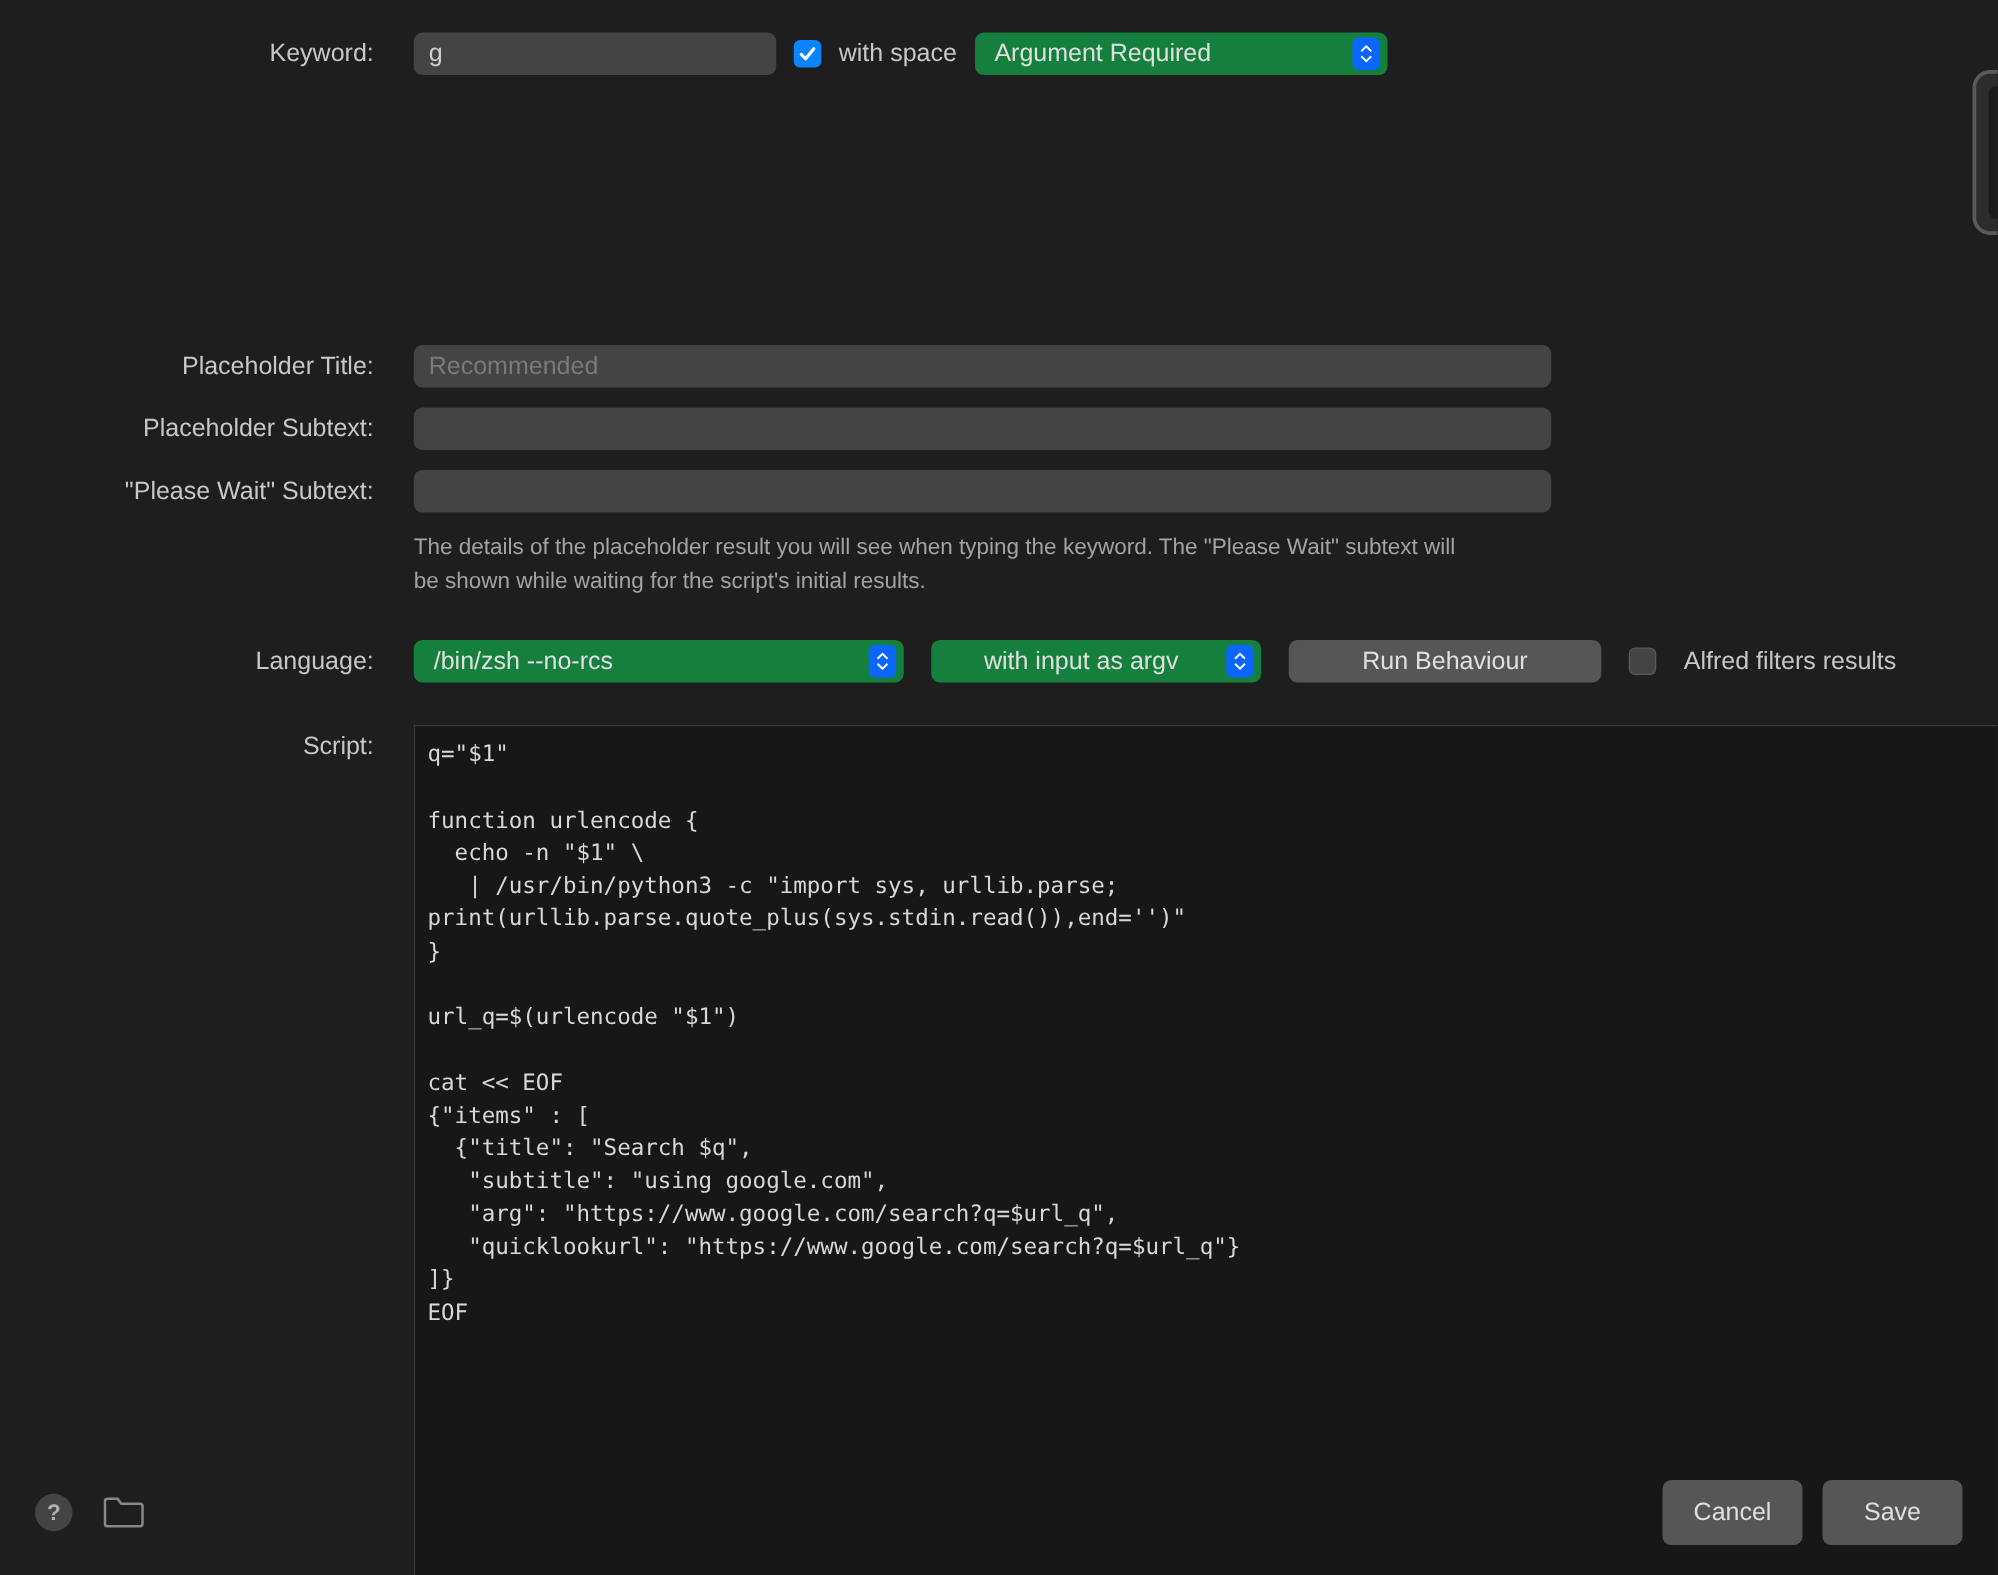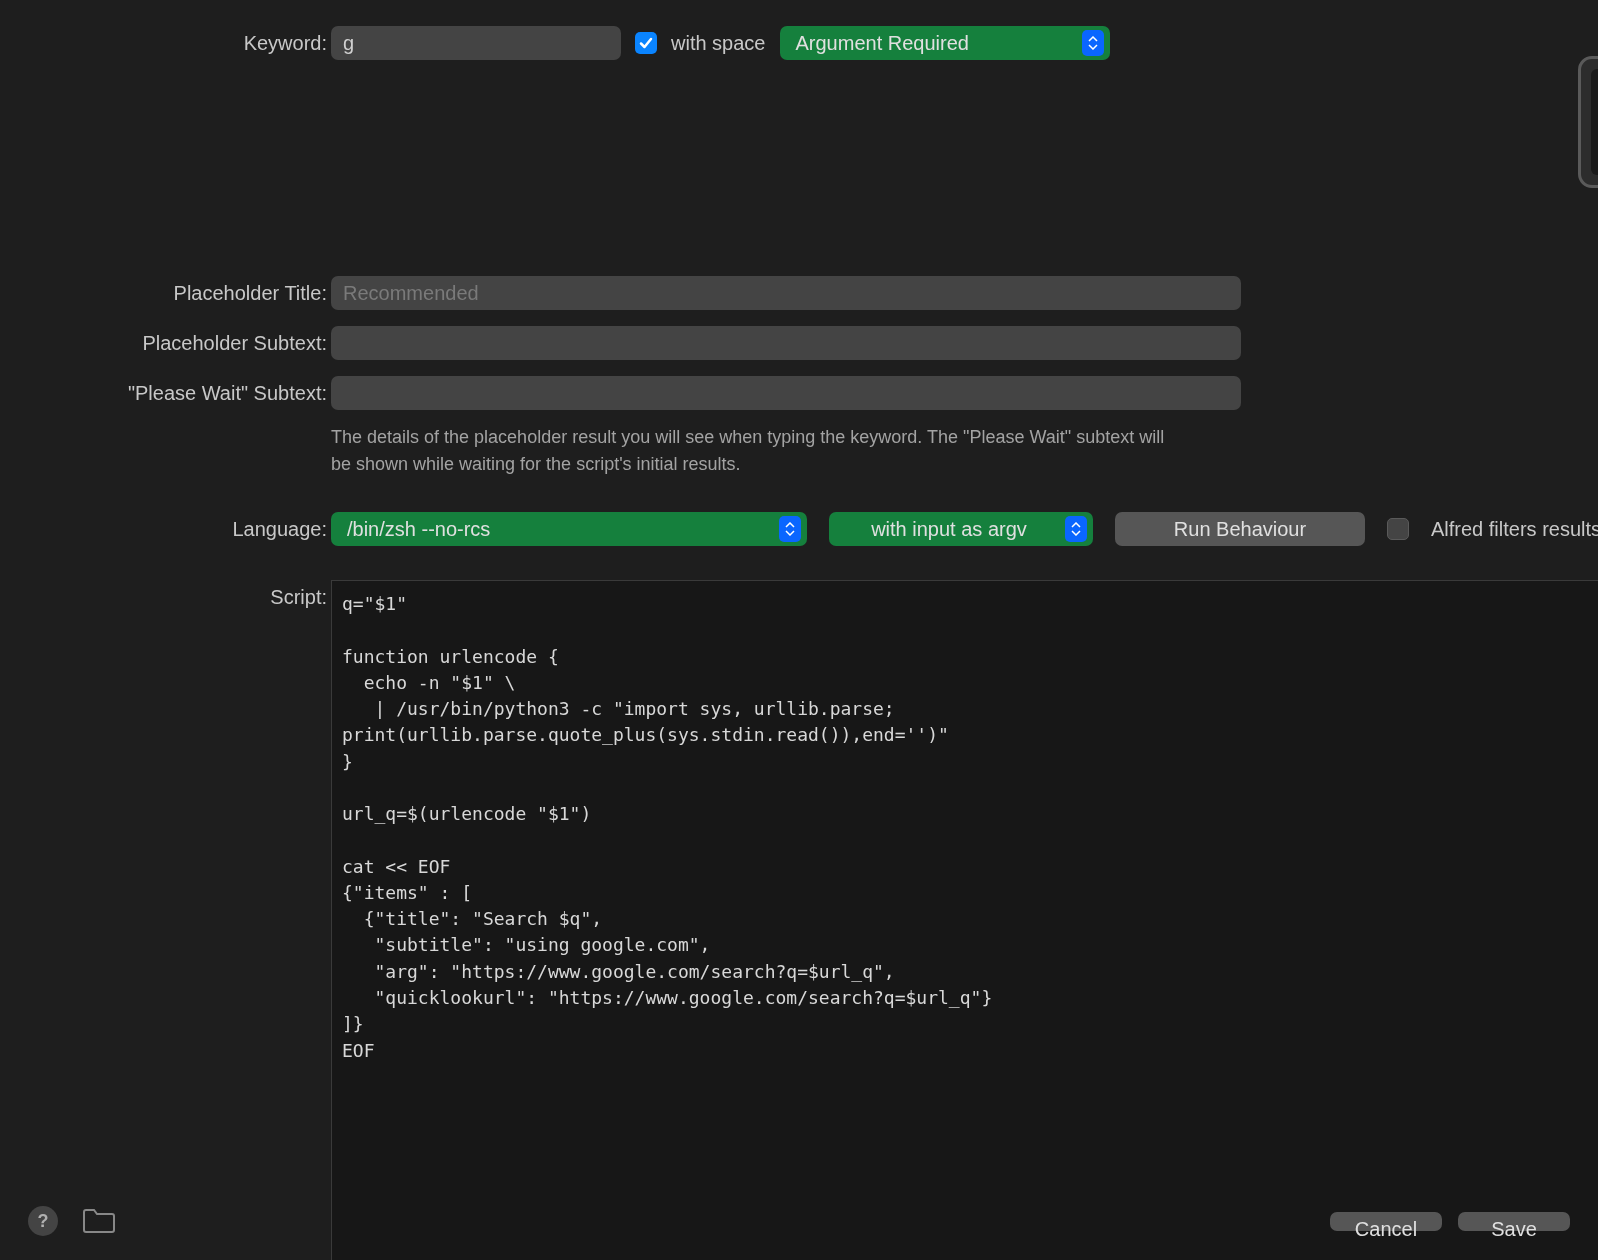--- a/index.html
+++ b/index.html
@@ -17,21 +17,21 @@
       position: relative;
       padding: 26px 28px;
     }
     .form-grid {
       display: grid;
       grid-template-columns: 303px 1fr 150px;
       column-gap: 0;
     }
     .label {
       text-align: right;
-      padding-right: 4px;
+      padding-right: 32px;
       padding-top: 6px;
       font-size: 20px;
       color: #c8c8c8;
     }
     .field-row {
       display: flex;
       align-items: center;
       gap: 14px;
     }
     .text-input {
@@ -159,21 +159,21 @@
       height: 34px;
       grid-column: 1 / -1;
     }
     .lang-row {
       display: flex;
       align-items: center;
       gap: 22px;
       grid-column: 2 / span 2;
     }
     .select-lang {
-      width: 476px;
+      width: 392px;
     }
     .select-input {
       width: 264px;
     }
     .button {
       background: #565656;
       border: none;
       border-radius: 7px;
       color: #e0e0e0;
       font-size: 20px;
@@ -235,21 +235,21 @@
       display: flex;
       gap: 16px;
     }
     .footer-button {
       background: #565656;
       border: none;
       border-radius: 7px;
       color: #e0e0e0;
       font-size: 20px;
       padding: 6px 0;
-      height: 19px;
+      height: 52px;
       width: 112px;
       cursor: pointer;
     }
   </style>
 </head>
 <body>
 
 <div class="form-grid">
 
   <div class="label">Keyword:</div>

